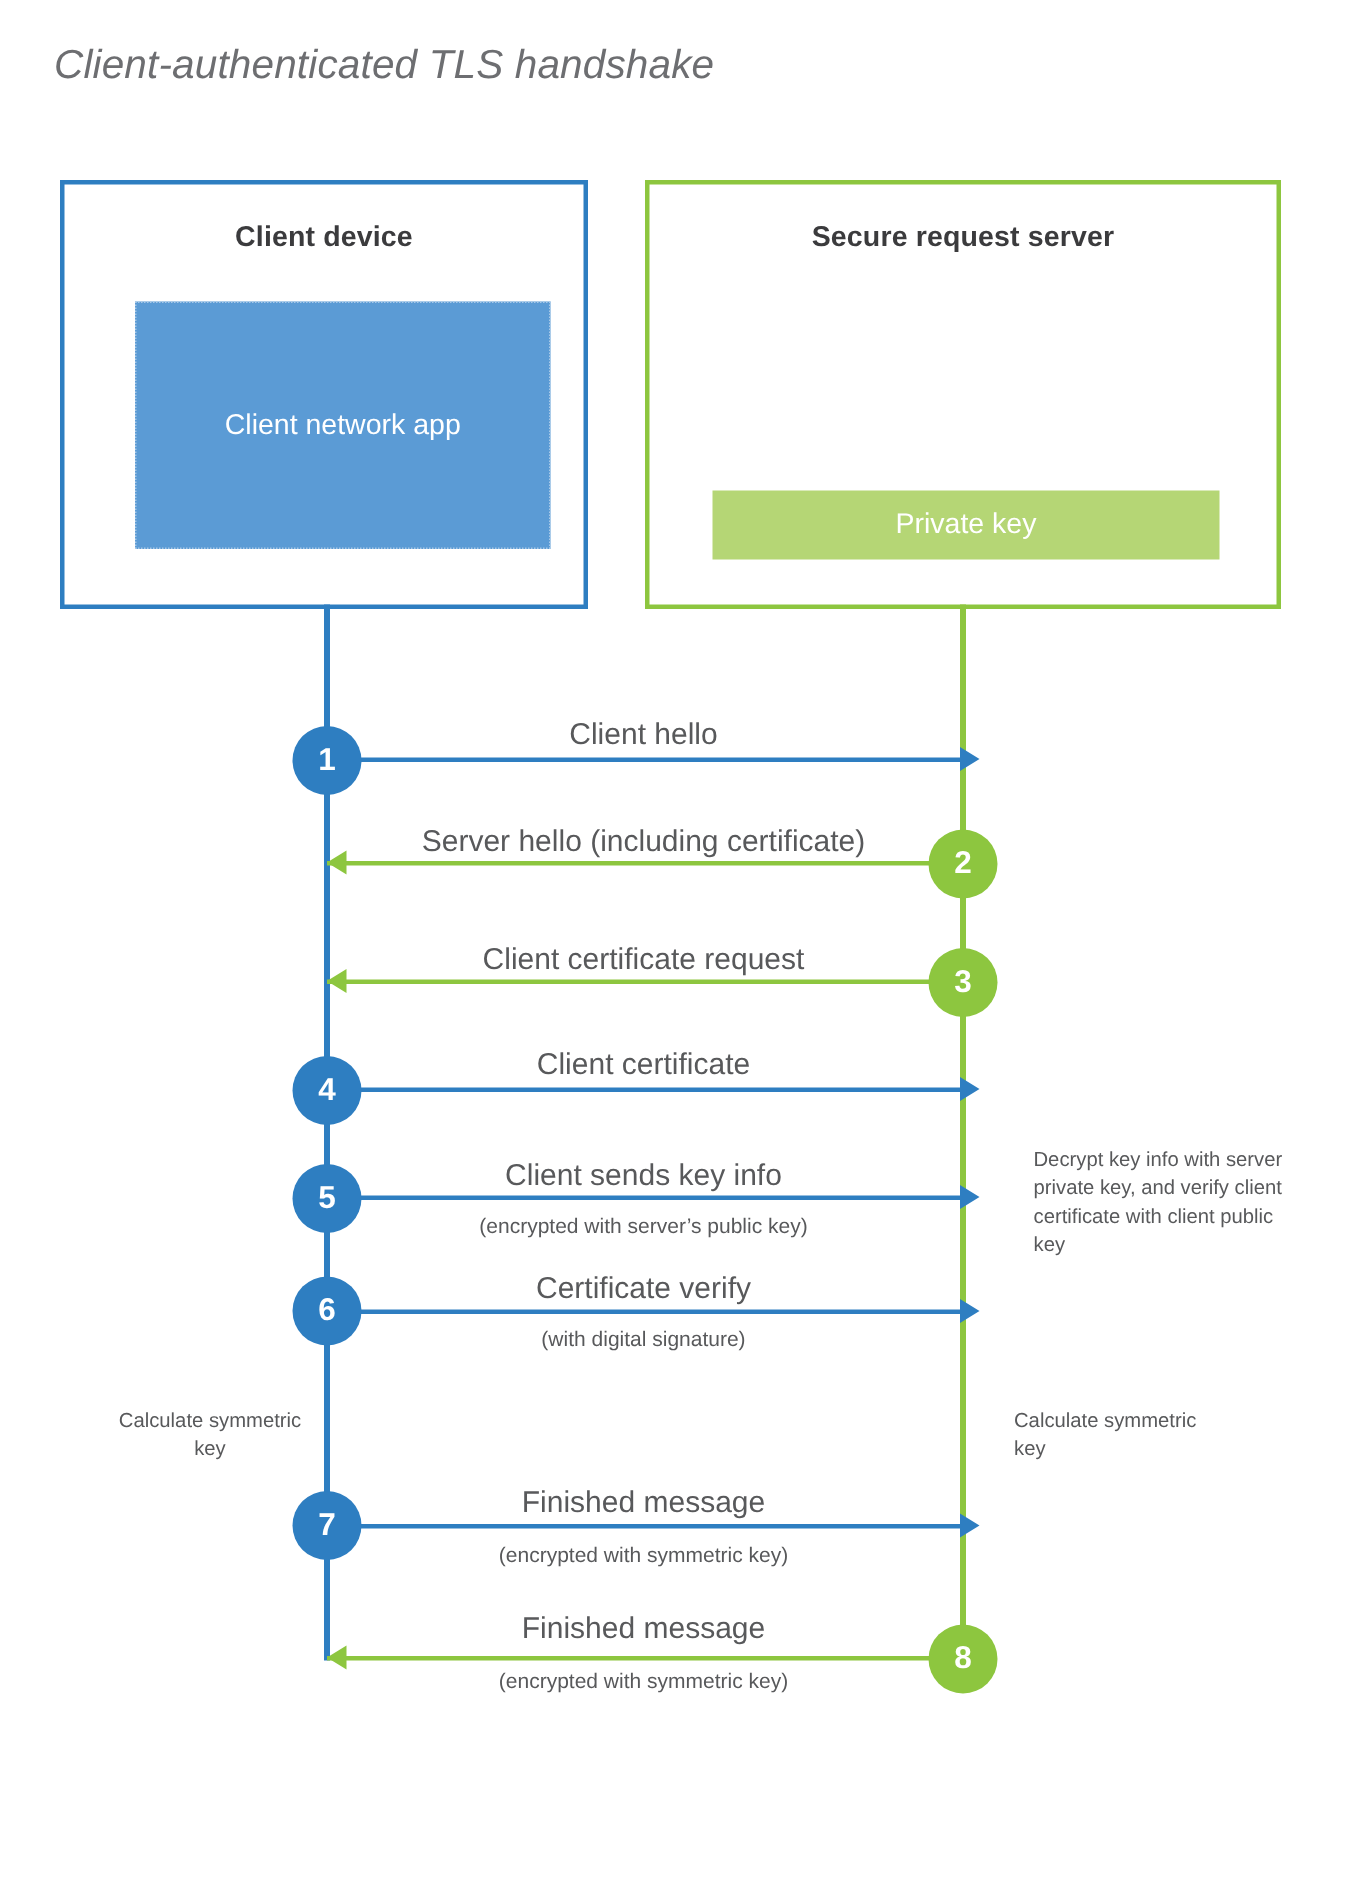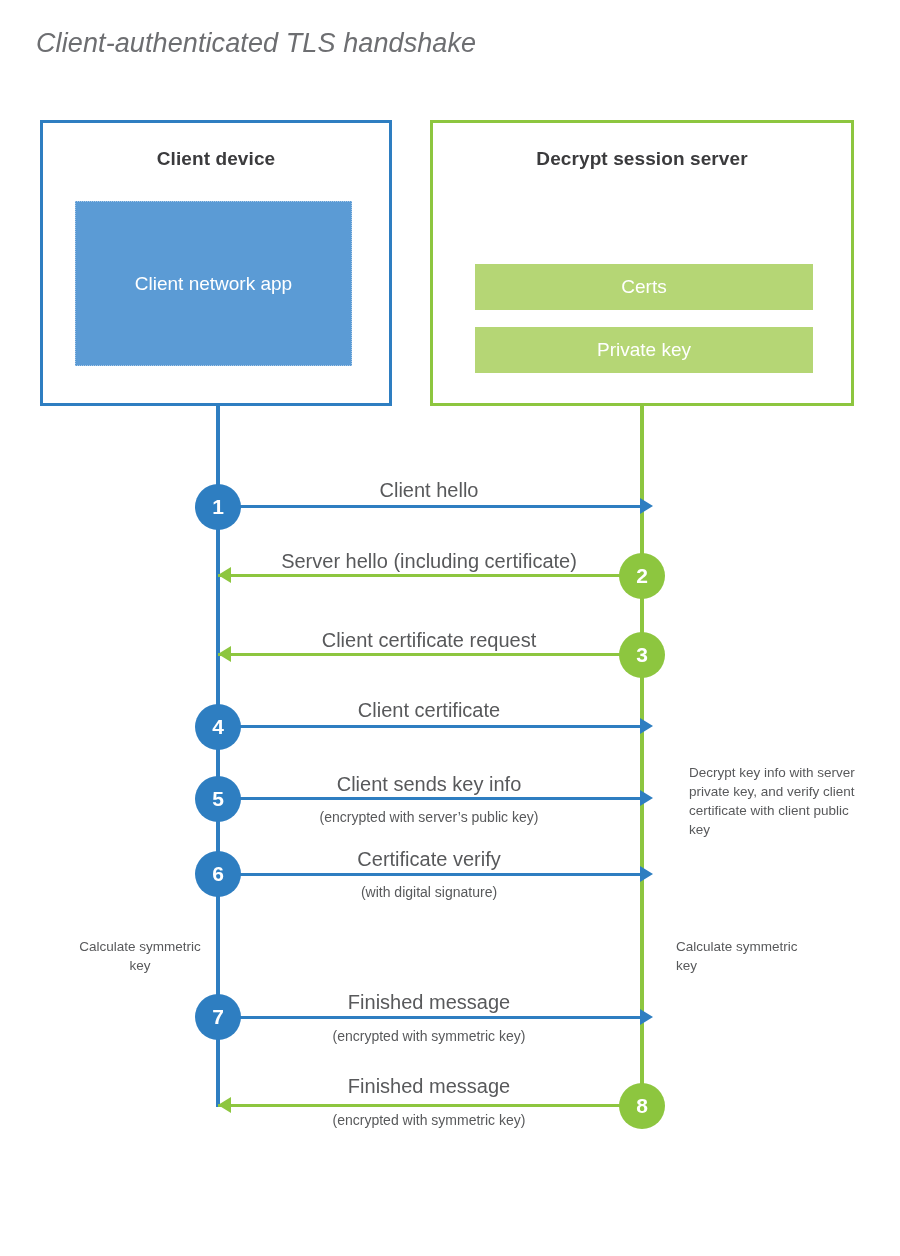--- a/index.html
+++ b/index.html
@@ -19,21 +19,21 @@
 
   
   .actor-box{position:absolute;background:#fff;box-sizing:border-box;}
   #client-box{left:40px;top:120px;width:352px;height:286px;border:3px solid #2e7ec1;}
   #server-box{left:430px;top:120px;width:424px;height:286px;border:3px solid #8dc63f;}
   .actor-title{
     text-align:center;font-size:19px;font-weight:bold;color:#3b3b3d;
     margin-top:25px;letter-spacing:.1px;
   }
   #client-app{
-    position:absolute;left:32px;top:78px;width:277px;height:165px;
+    position:absolute;left:47px;top:78px;width:277px;height:165px;
     background:#5b9bd5;border:1px dotted #a9c9e8;box-sizing:border-box;
     display:flex;align-items:center;justify-content:center;
     color:#ffffff;font-size:19px;font-weight:300;line-height:1.35;text-align:center;
   }
   .server-bar{
     position:absolute;left:42px;width:338px;height:46px;background:#b5d675;
     display:flex;align-items:center;justify-content:center;
     color:#ffffff;font-size:19px;font-weight:300;
   }
   #server-bar-0{top:78px;}
@@ -88,22 +88,21 @@
 <body>
 
 <div id="page-title">Client-authenticated TLS handshake</div>
 
 <div class="actor-box" id="client-box">
   <div class="actor-title">Client device</div>
   <div id="client-app">Client network app</div>
 </div>
 
 <div class="actor-box" id="server-box">
-  <div class="actor-title">Decrypt session server</div>
-  <div class="server-bar" id="server-bar-1">Certs</div>
+  <div class="actor-title">Secure request server</div>
   <div class="server-bar" id="server-bar-2">Private key</div>
 </div>
 
 <div class="lifeline" id="client-lifeline"></div>
 <div class="lifeline" id="server-lifeline"></div>
 
 <div class="msg c2s">
   <div class="msg-label" style="top:479px">Client hello</div>
   <div class="arrow-line" style="top:505px"></div>
   <div class="arrow-head right" style="top:498px"></div>

